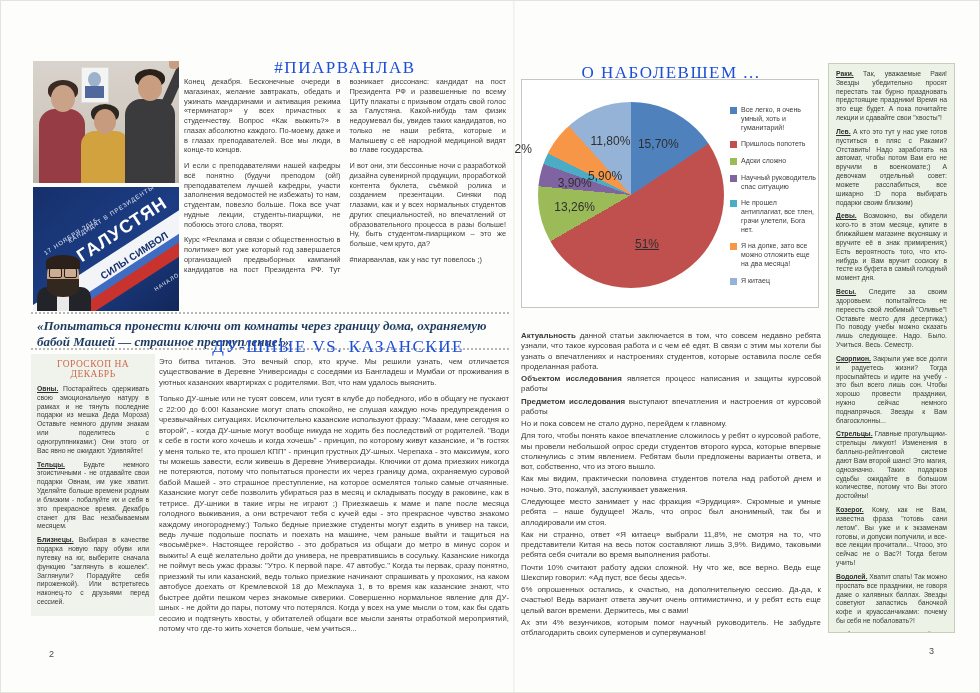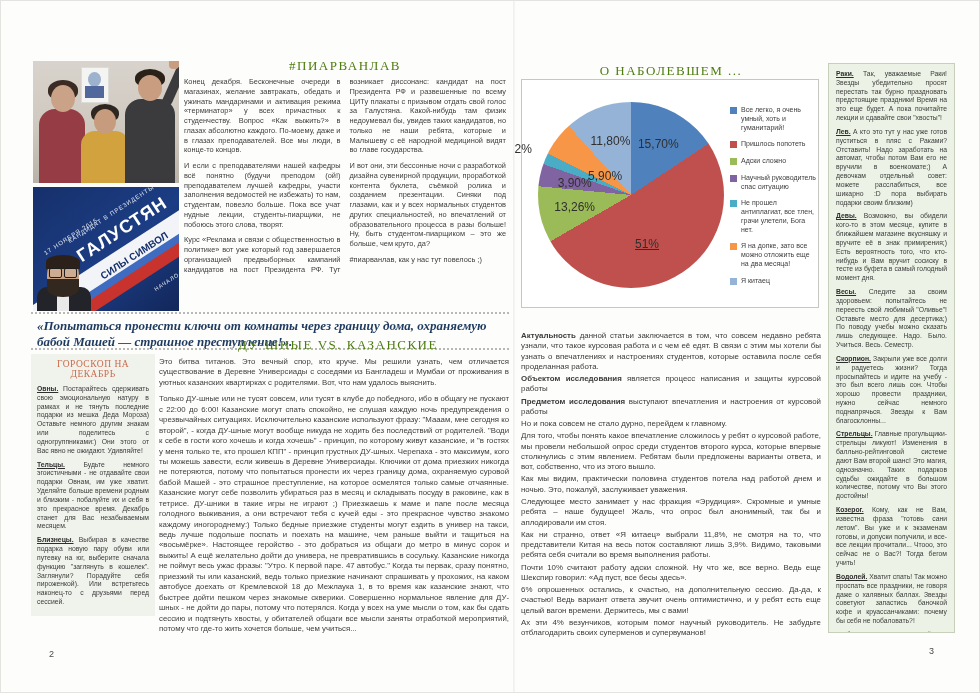--- a/index.html
+++ b/index.html
@@ -3,22 +3,22 @@
 <meta charset="utf-8">
 <style>
   html,body{margin:0;padding:0;}
   body{
     width:980px;height:693px;position:relative;background:#fdfdfc;
     font-family:"Liberation Sans",sans-serif;color:#3d3d3d;overflow:hidden;
     border:1px solid #e3e3e0;box-sizing:border-box;
   }
   .abs{position:absolute;}
   .serif-title{
-    font-family:"Liberation Serif",serif;color:#4d7c0f;letter-spacing:1.5px;
-    font-size:13px;text-align:center;font-weight:normal;margin:0;
+    font-family:"Liberation Serif",serif;color:#1d4ed8;letter-spacing:1.5px;
+    font-size:17px;text-align:center;font-weight:normal;margin:0;
   }
   .dotted{border-top:2px dotted #b8b8b4;height:0;}
   .fold{left:512px;top:0;width:2px;height:693px;background:linear-gradient(90deg,#eee,#f7f7f5);}
   
   .photo-top{left:32px;top:60px;width:146px;height:122px;background:#cfc9c1;overflow:hidden;}
   .wall{position:absolute;left:0;top:0;width:100%;height:100%;
     background:linear-gradient(180deg,#d8d3cc 0%,#cfc8bf 55%,#b9b2a8 100%);}
   .wall-poster{position:absolute;left:48px;top:6px;width:26px;height:34px;background:#f4f4f2;border:1px solid #dcdcd8;}
   .wall-poster .face{position:absolute;left:6px;top:4px;width:13px;height:15px;border-radius:50%;background:#9db3cd;}
   .wall-poster .torso{position:absolute;left:3px;top:18px;width:19px;height:12px;background:#51689c;}

